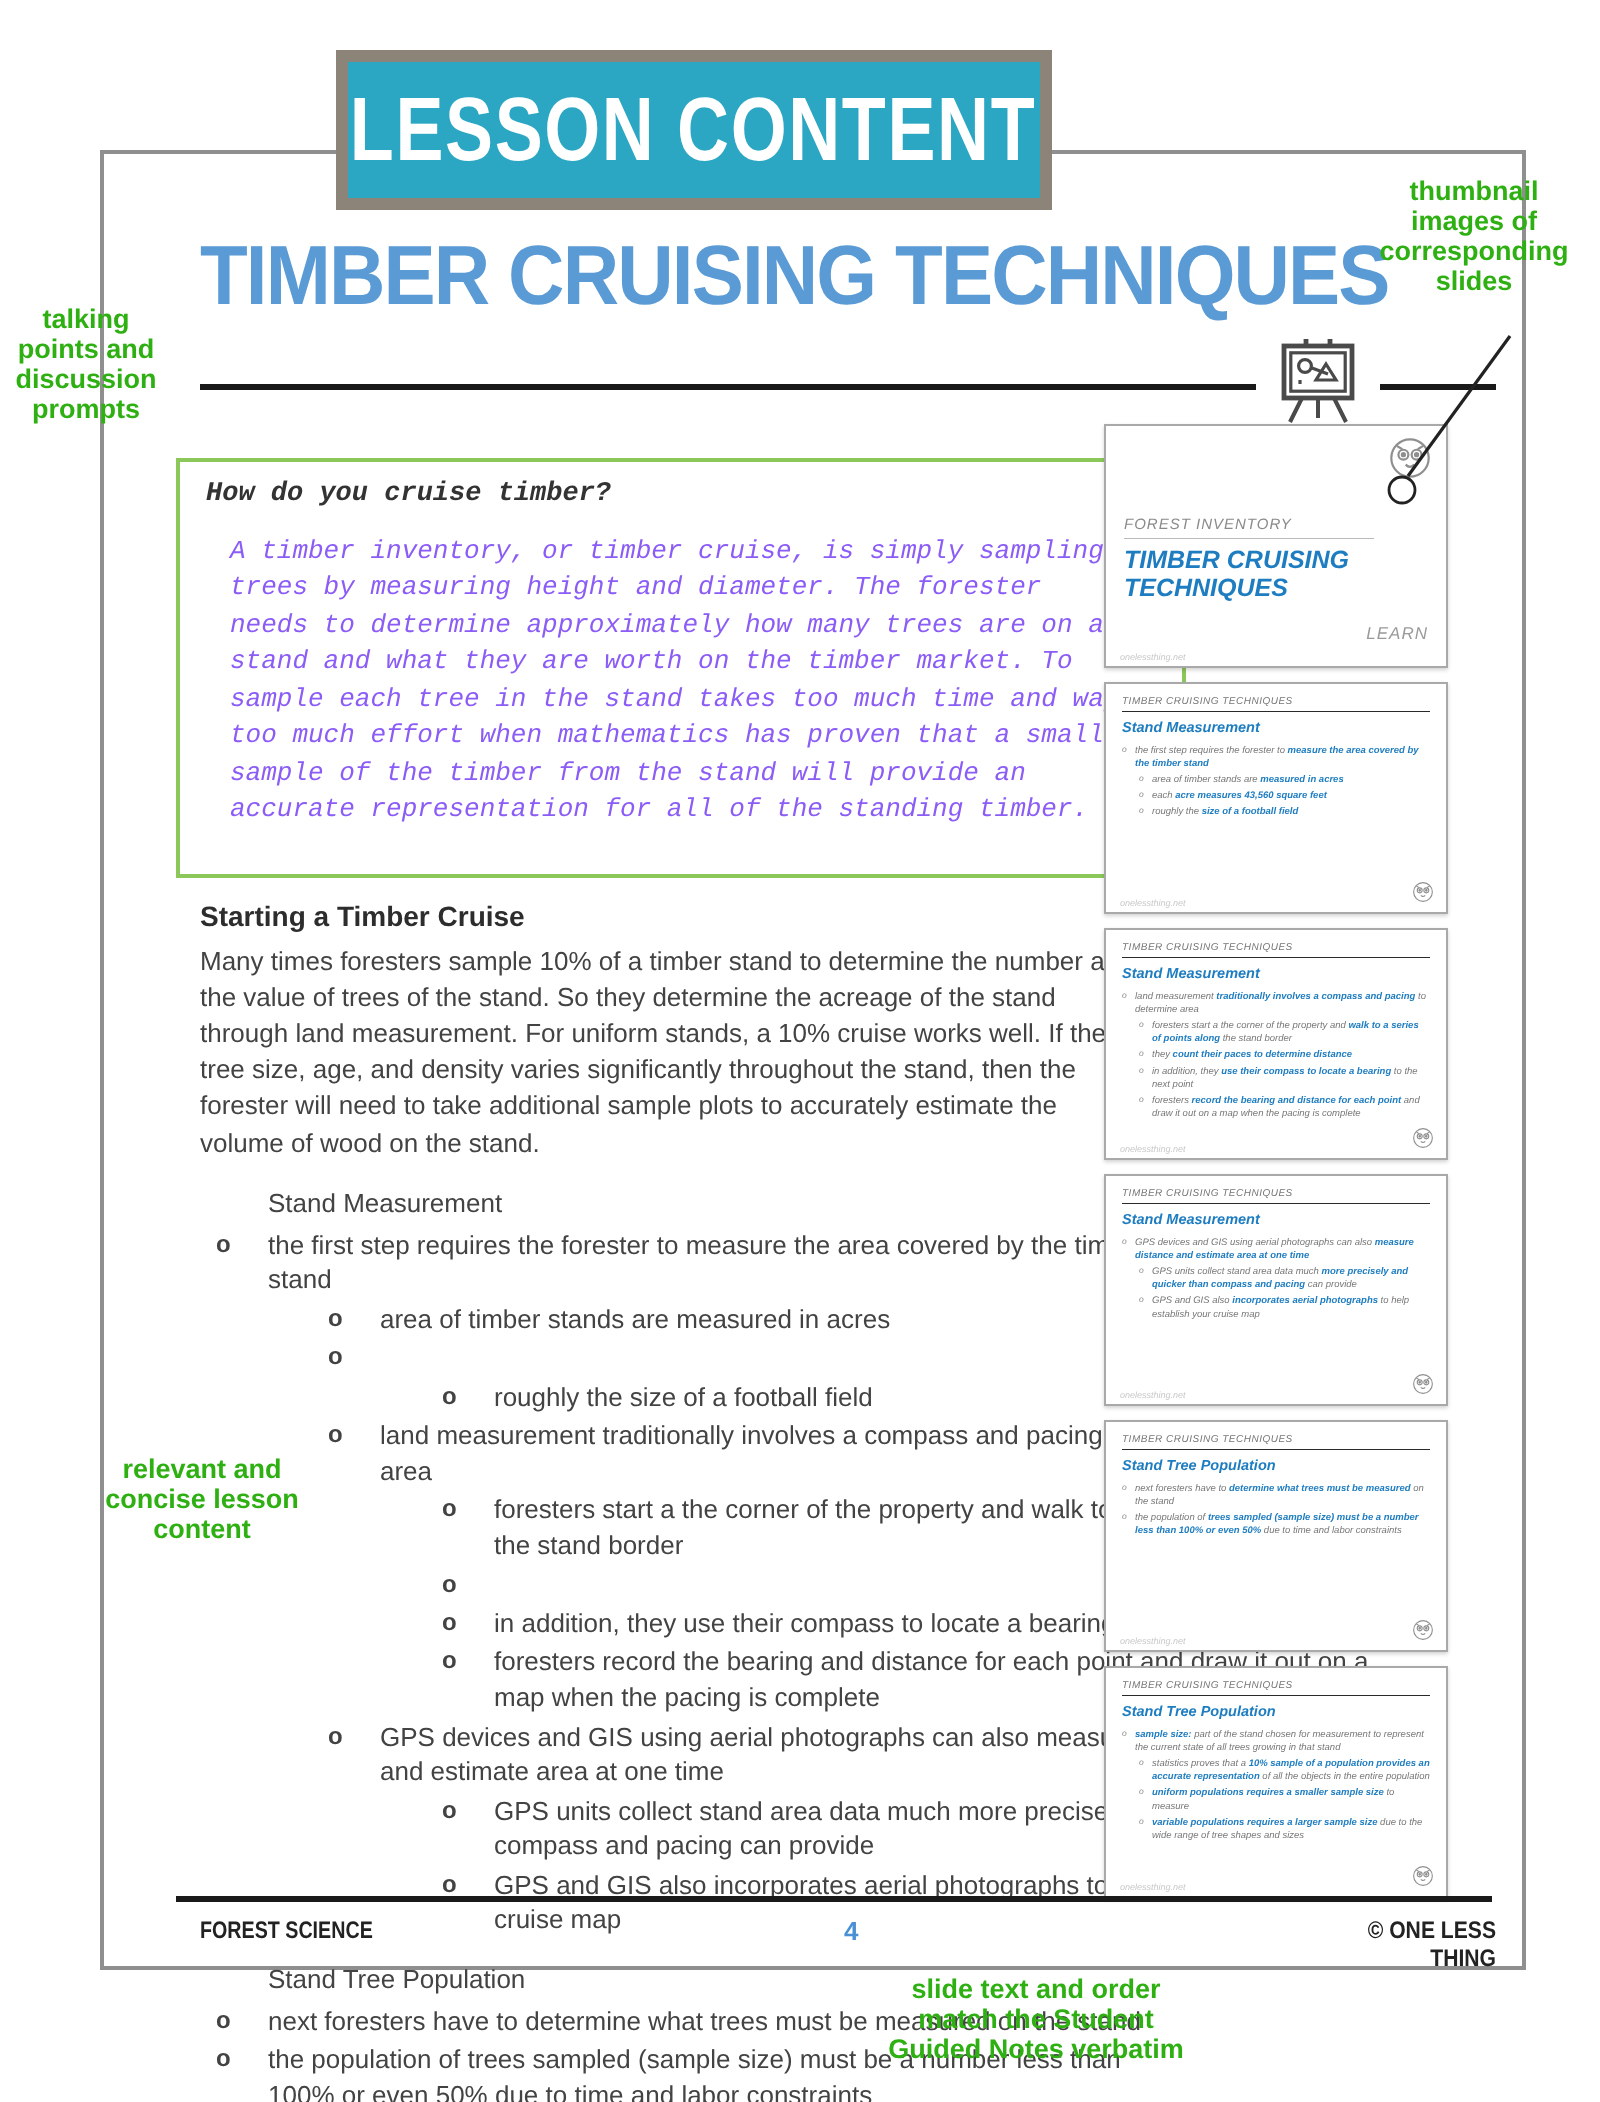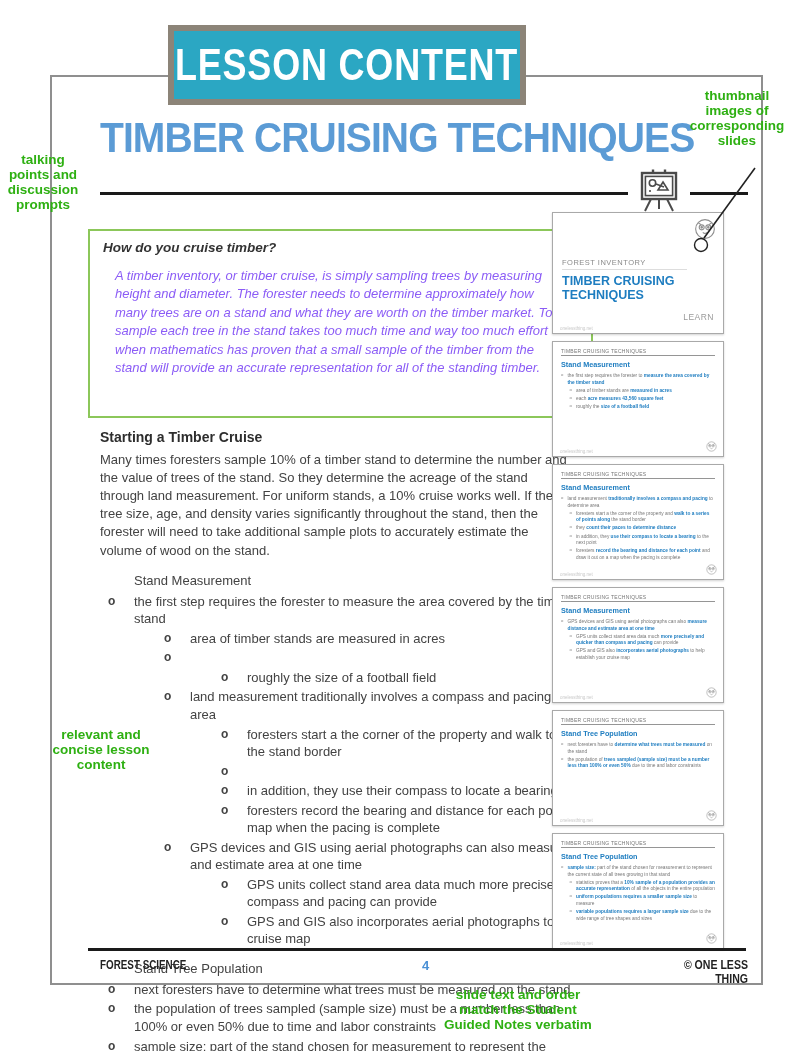--- a/index.html
+++ b/index.html
@@ -45,35 +45,35 @@
     white-space:nowrap;margin:0;
   }
   .rule-row{display:flex;align-items:center;width:648px;margin-top:8px;height:52px;}
   .rule{height:3px;background:#1a1a1a;}
   .rule-left{width:528px;}
   .rule-right{flex:1;}
   .easel-icon{margin:0 5px;flex:0 0 auto;}
   
   .question-box{
     margin:10px 0 0 -12px;width:505px;border:2px solid #8CC75A;
-    padding:9px 13px 26px 13px;box-sizing:border-box;
+    padding:9px 13px 10px 13px;box-sizing:border-box;font-family:Liberation Mono, monospace;
   }
   .question-title{font-style:italic;font-weight:bold;font-size:13.5px;color:#333;margin:0 0 6px 0;}
   .question-body{font-style:italic;font-size:13px;color:#8b5cf6;line-height:1.42;margin:12px;}
   
   .section-title{font-weight:bold;font-size:14px;color:#2d2d2d;margin:11px 0 6px 0;}
   .intro{font-size:13px;color:#434343;line-height:1.4;margin:0;width:470px;}
   .sub-title{font-size:13px;color:#434343;margin:13px 0 5px 34px;}
   .bullet-row{display:flex;align-items:flex-start;font-size:13px;color:#434343;line-height:1.35;margin:2px 0;width:480px;}
   .bullet-row .marker{font-weight:800;flex:0 0 auto;width:26px;font-size:12px;line-height:1.45;}
   .lvl1{padding-left:8px;}
   .lvl2{padding-left:64px;}
   .lvl3{padding-left:121px;}
   
-  .thumb-col{position:absolute;left:552px;top:212px;width:172px;z-index:4;}
+  .thumb-col{position:absolute;left:552px;top:212px;width:172px;z-index:4;font-style:italic;}
   .slide{
     background:#fff;border:1px solid #a9a9a9;box-sizing:border-box;
     margin-bottom:7px;position:relative;overflow:hidden;
     box-shadow:0 1px 2px rgba(0,0,0,0.18);
   }
   .slide-title{height:122px;}
   .slide-content{height:116px;}
   .slide-inner{width:200%;transform:scale(0.5);transform-origin:0 0;position:relative;box-sizing:border-box;}
   .slide-title .slide-inner{height:244px;padding:14px 18px;}
   .slide-content .slide-inner{height:232px;padding:12px 16px;}

